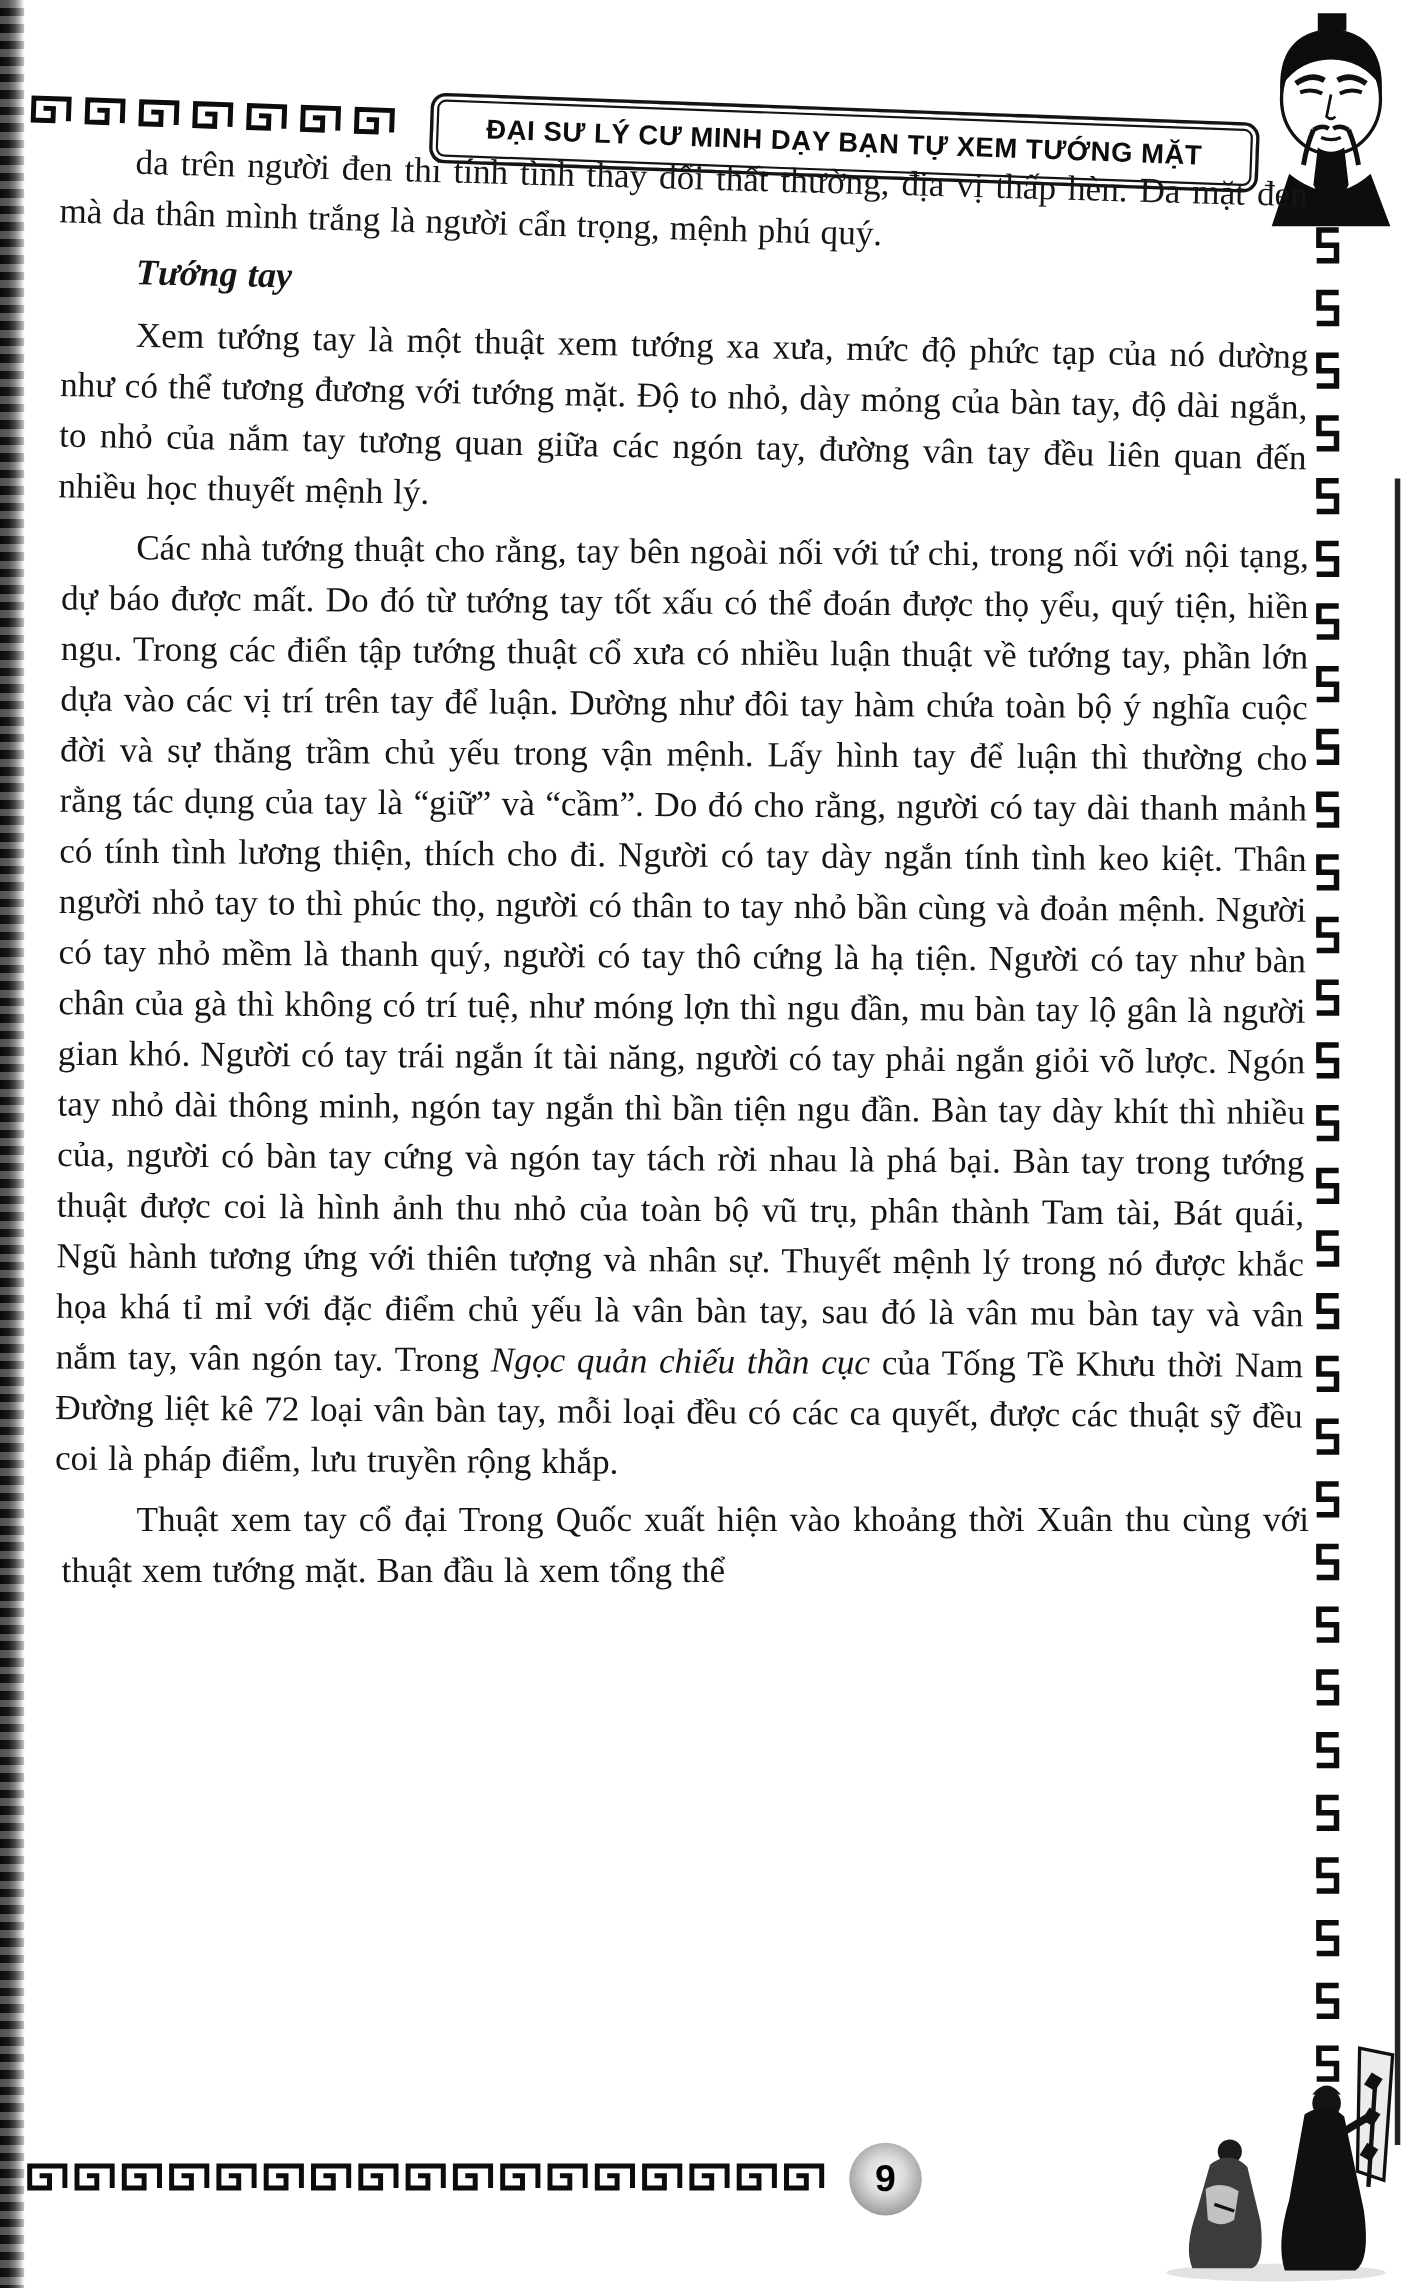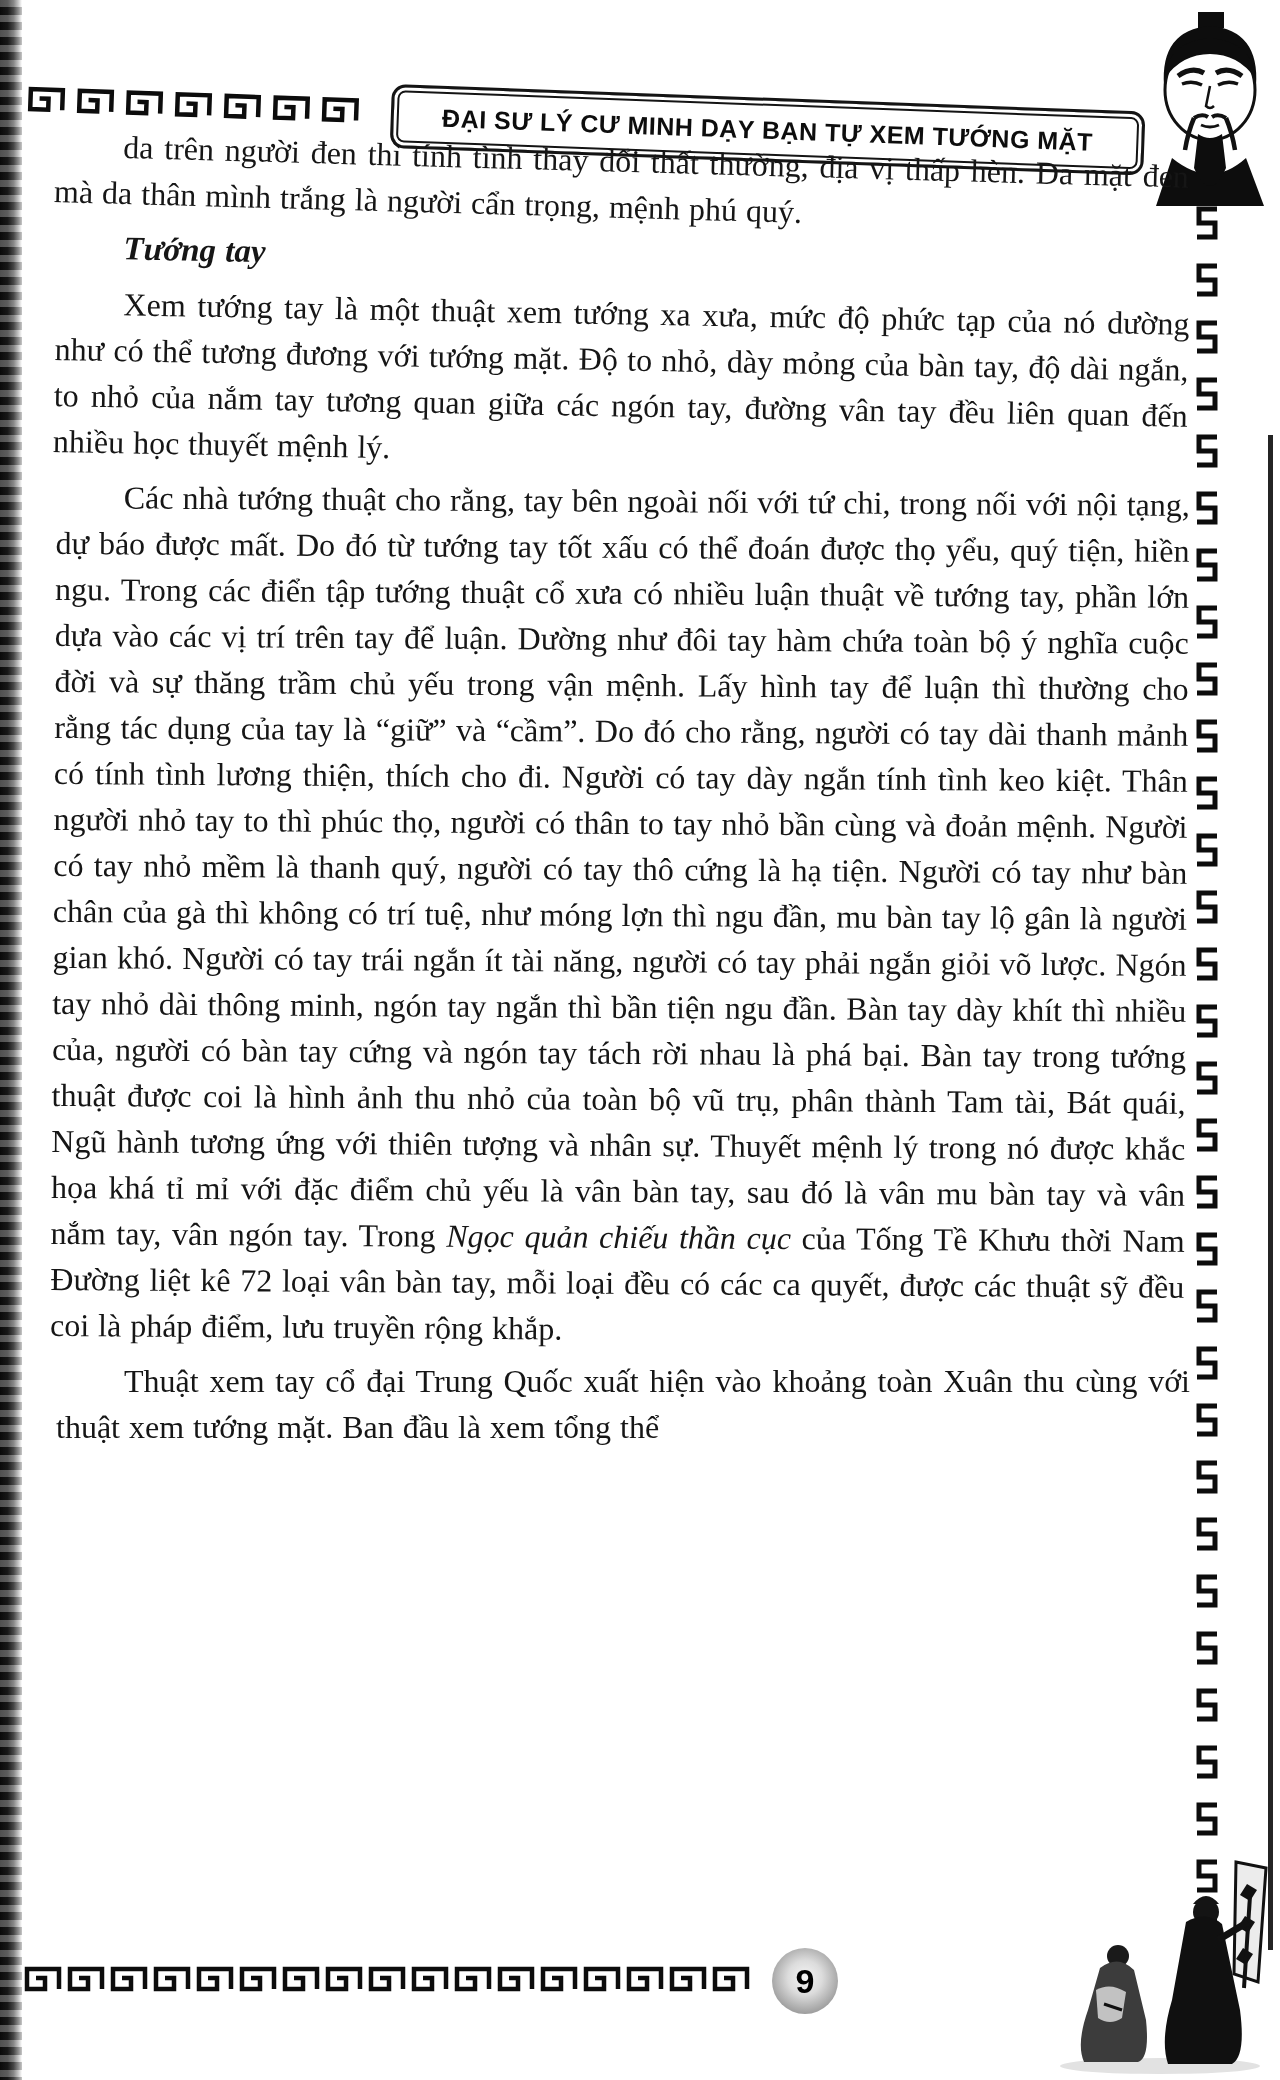--- a/index.html
+++ b/index.html
@@ -197,21 +197,21 @@
       <path d="M23 4 H5 V18 H21 V32 H3" fill="none" stroke="#0c0c0c" stroke-width="5"></path>
     </svg>
     </div>
   <div class="edge-line"></div>
 
   <div class="text">
     <p class="p1">da trên người đen thì tính tình thay đổi thất thường, địa vị thấp hèn. Da mặt đen mà da thân mình trắng là người cẩn trọng, mệnh phú quý.</p>
     <p class="sec-head">Tướng tay</p>
     <p class="p2">Xem tướng tay là một thuật xem tướng xa xưa, mức độ phức tạp của nó dường như có thể tương đương với tướng mặt. Độ to nhỏ, dày mỏng của bàn tay, độ dài ngắn, to nhỏ của nắm tay tương quan giữa các ngón tay, đường vân tay đều liên quan đến nhiều học thuyết mệnh lý.</p>
     <p class="p3"><span>Các nhà tướng thuật cho rằng, tay bên ngoài nối với tứ chi, trong nối với nội tạng, dự báo được mất. Do đó từ tướng tay tốt xấu có thể đoán được thọ yểu, quý tiện, hiền ngu. Trong các điển tập tướng thuật cổ xưa có nhiều luận thuật về tướng tay, phần lớn dựa vào các vị trí trên tay để luận. Dường như đôi tay hàm chứa toàn bộ ý nghĩa cuộc đời và sự thăng trầm chủ yếu trong vận mệnh. Lấy hình tay để luận thì thường cho rằng tác dụng của tay là “giữ” và “cầm”. Do đó cho rằng, người có tay dài thanh mảnh có tính tình lương thiện, thích cho đi. Người có tay dày ngắn tính tình keo kiệt. Thân người nhỏ tay to thì phúc thọ, người có thân to tay nhỏ bần cùng và đoản mệnh. Người có tay nhỏ mềm là thanh quý, người có tay thô cứng là hạ tiện. Người có tay như bàn chân của gà thì không có trí tuệ, như móng lợn thì ngu đần, mu bàn tay lộ gân là người gian khó. Người có tay trái ngắn ít tài năng, người có tay phải ngắn giỏi võ lược. Ngón tay nhỏ dài thông minh, ngón tay ngắn thì bần tiện ngu đần. Bàn tay dày khít thì nhiều của, người có bàn tay cứng và ngón tay tách rời nhau là phá bại. Bàn tay trong tướng thuật được coi là hình ảnh thu nhỏ của toàn bộ vũ trụ, phân thành Tam tài, Bát quái, Ngũ hành tương ứng với thiên tượng và nhân sự. Thuyết mệnh lý trong nó được khắc họa khá tỉ mỉ với đặc điểm chủ yếu là vân bàn tay, sau đó là vân mu bàn tay và vân nắm tay, vân ngón tay. Trong </span><i>Ngọc quản chiếu thần cục</i><span> của Tống Tề Khưu thời Nam Đường liệt kê 72 loại vân bàn tay, mỗi loại đều có các ca quyết, được các thuật sỹ đều coi là pháp điểm, lưu truyền rộng khắp.</span></p>
-    <p class="p4">Thuật xem tay cổ đại Trung Quốc xuất hiện vào khoảng toàn Xuân thu cùng với thuật xem tướng mặt. Ban đầu là xem tổng thể</p>
+    <p class="p4">Thuật xem tay cổ đại Trong Quốc xuất hiện vào khoảng thời Xuân thu cùng với thuật xem tướng mặt. Ban đầu là xem tổng thể</p>
   </div>
 
   <div class="bottom-row">
     <svg class="meander-h" viewBox="0 0 38 26">
       <path d="M35 23 V3 H3 V23 H21 V12 H12" fill="none" stroke="#0c0c0c" stroke-width="4.5"></path>
     </svg>
   <svg class="meander-h" viewBox="0 0 38 26">
       <path d="M35 23 V3 H3 V23 H21 V12 H12" fill="none" stroke="#0c0c0c" stroke-width="4.5"></path>
     </svg>
       <svg class="meander-h" viewBox="0 0 38 26">

